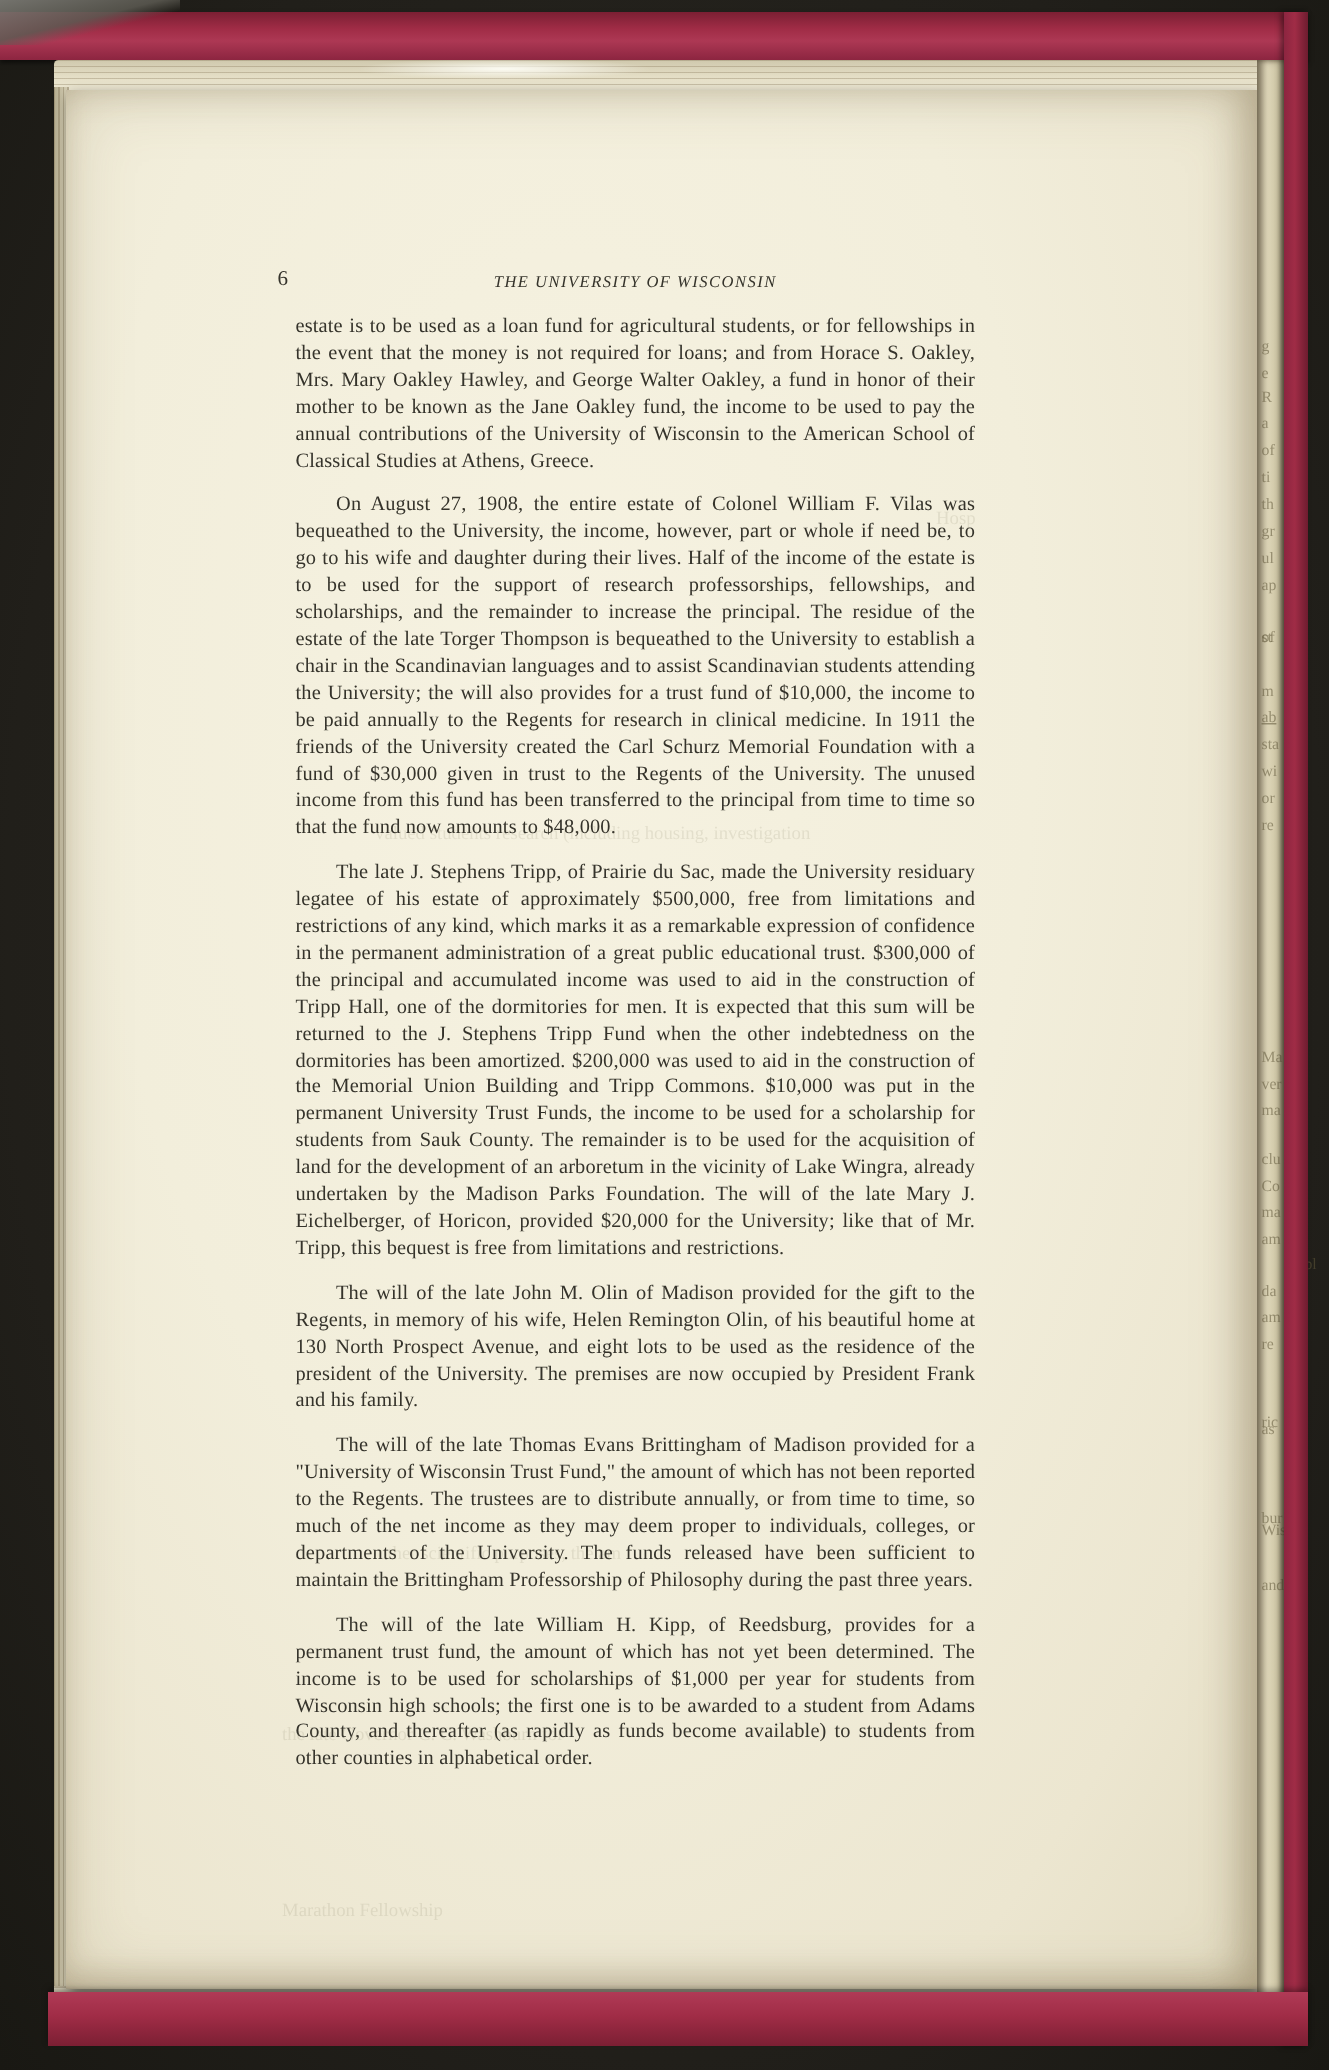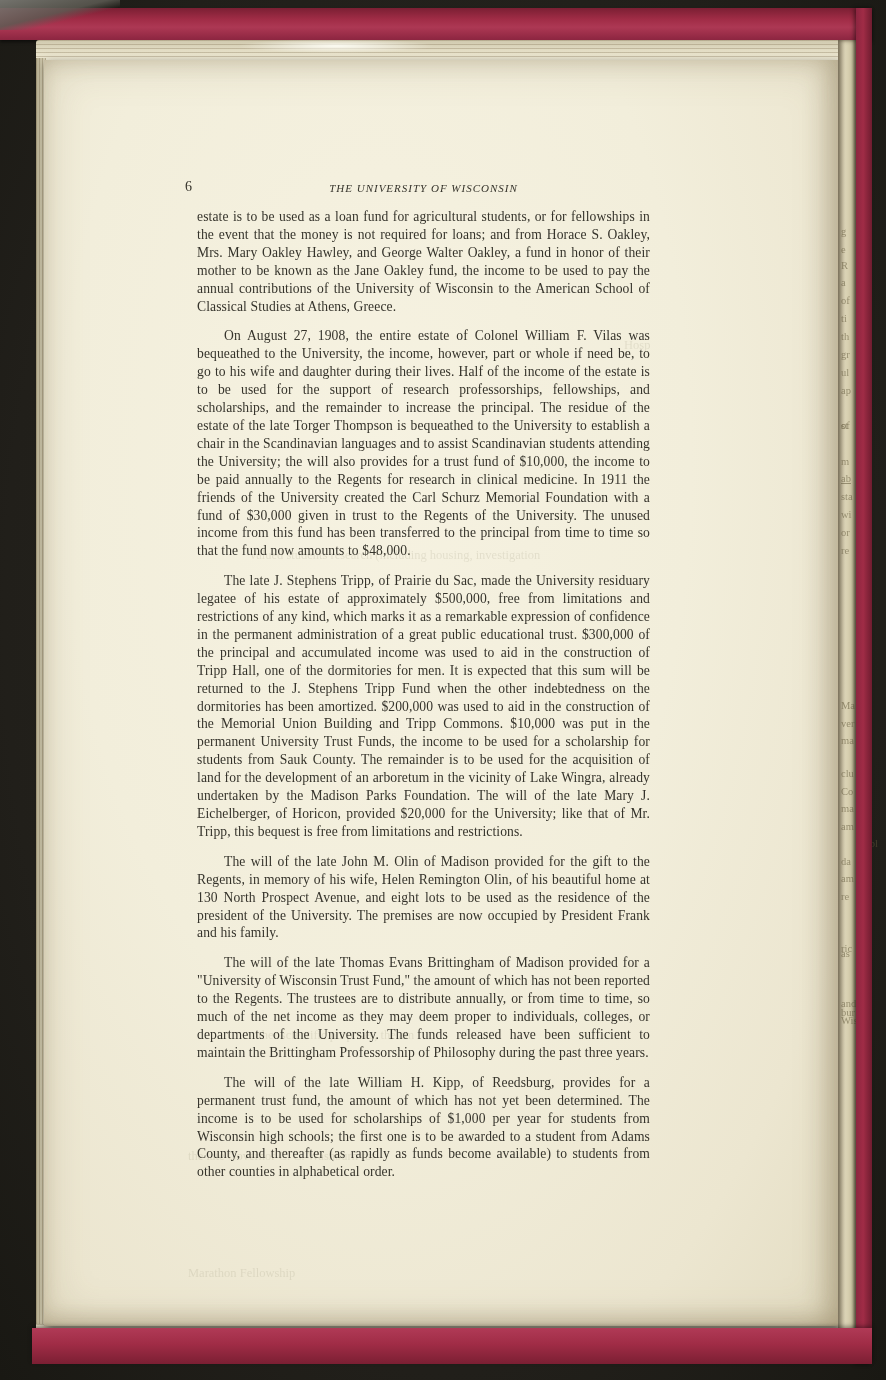--- a/index.html
+++ b/index.html
@@ -165,18 +165,18 @@
       <span class="frag" style="top: 746px;">Co</span>
       <span class="frag" style="top: 763px;">ma</span>
       <span class="frag" style="top: 781px;">am</span>
       <span class="frag" style="top: 798px; margin-left: 24px;">abl</span>
       <span class="frag" style="top: 816px;">da</span>
       <span class="frag" style="top: 833px;">am</span>
       <span class="frag" style="top: 851px;">re</span>
       <span class="frag" style="top: 908px;">as</span>
       <span class="frag" style="top: 903px;">ric</span>
       <span class="frag" style="top: 941px; margin-top: 26px;">bur</span>
-      <span class="frag" style="top: 958px; text-align: center;">and</span>
+      <span class="frag" style="top: 1012px; text-align: center;">and</span>
       <span class="frag" style="top: 975px;">Wis</span>
     </div>
   <div class="cover-right"></div>
   <div class="cover-bottom"></div>
 </div>
 
 </body></html>

